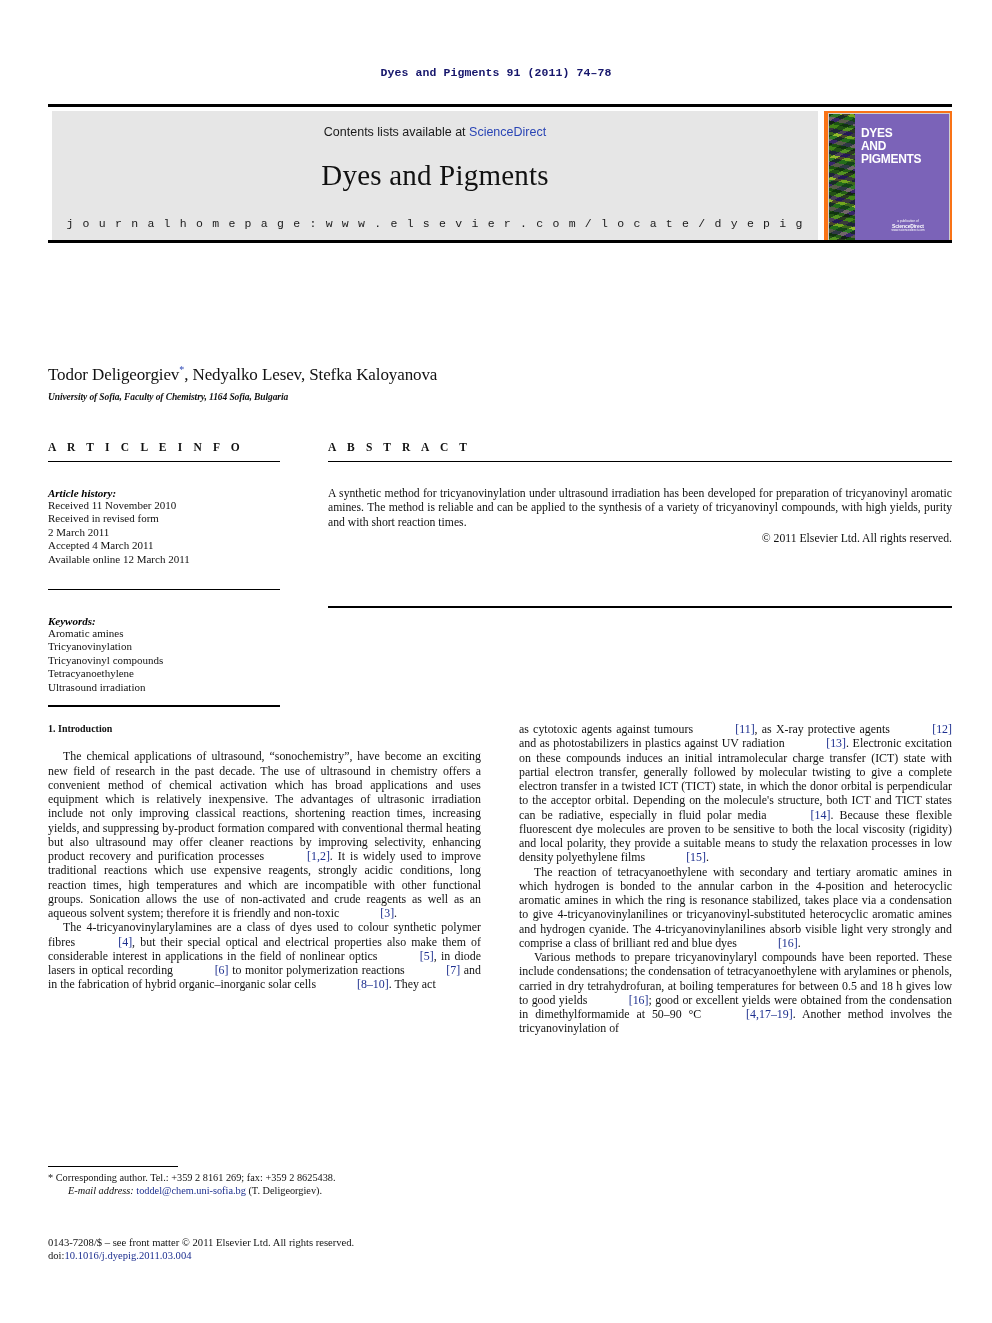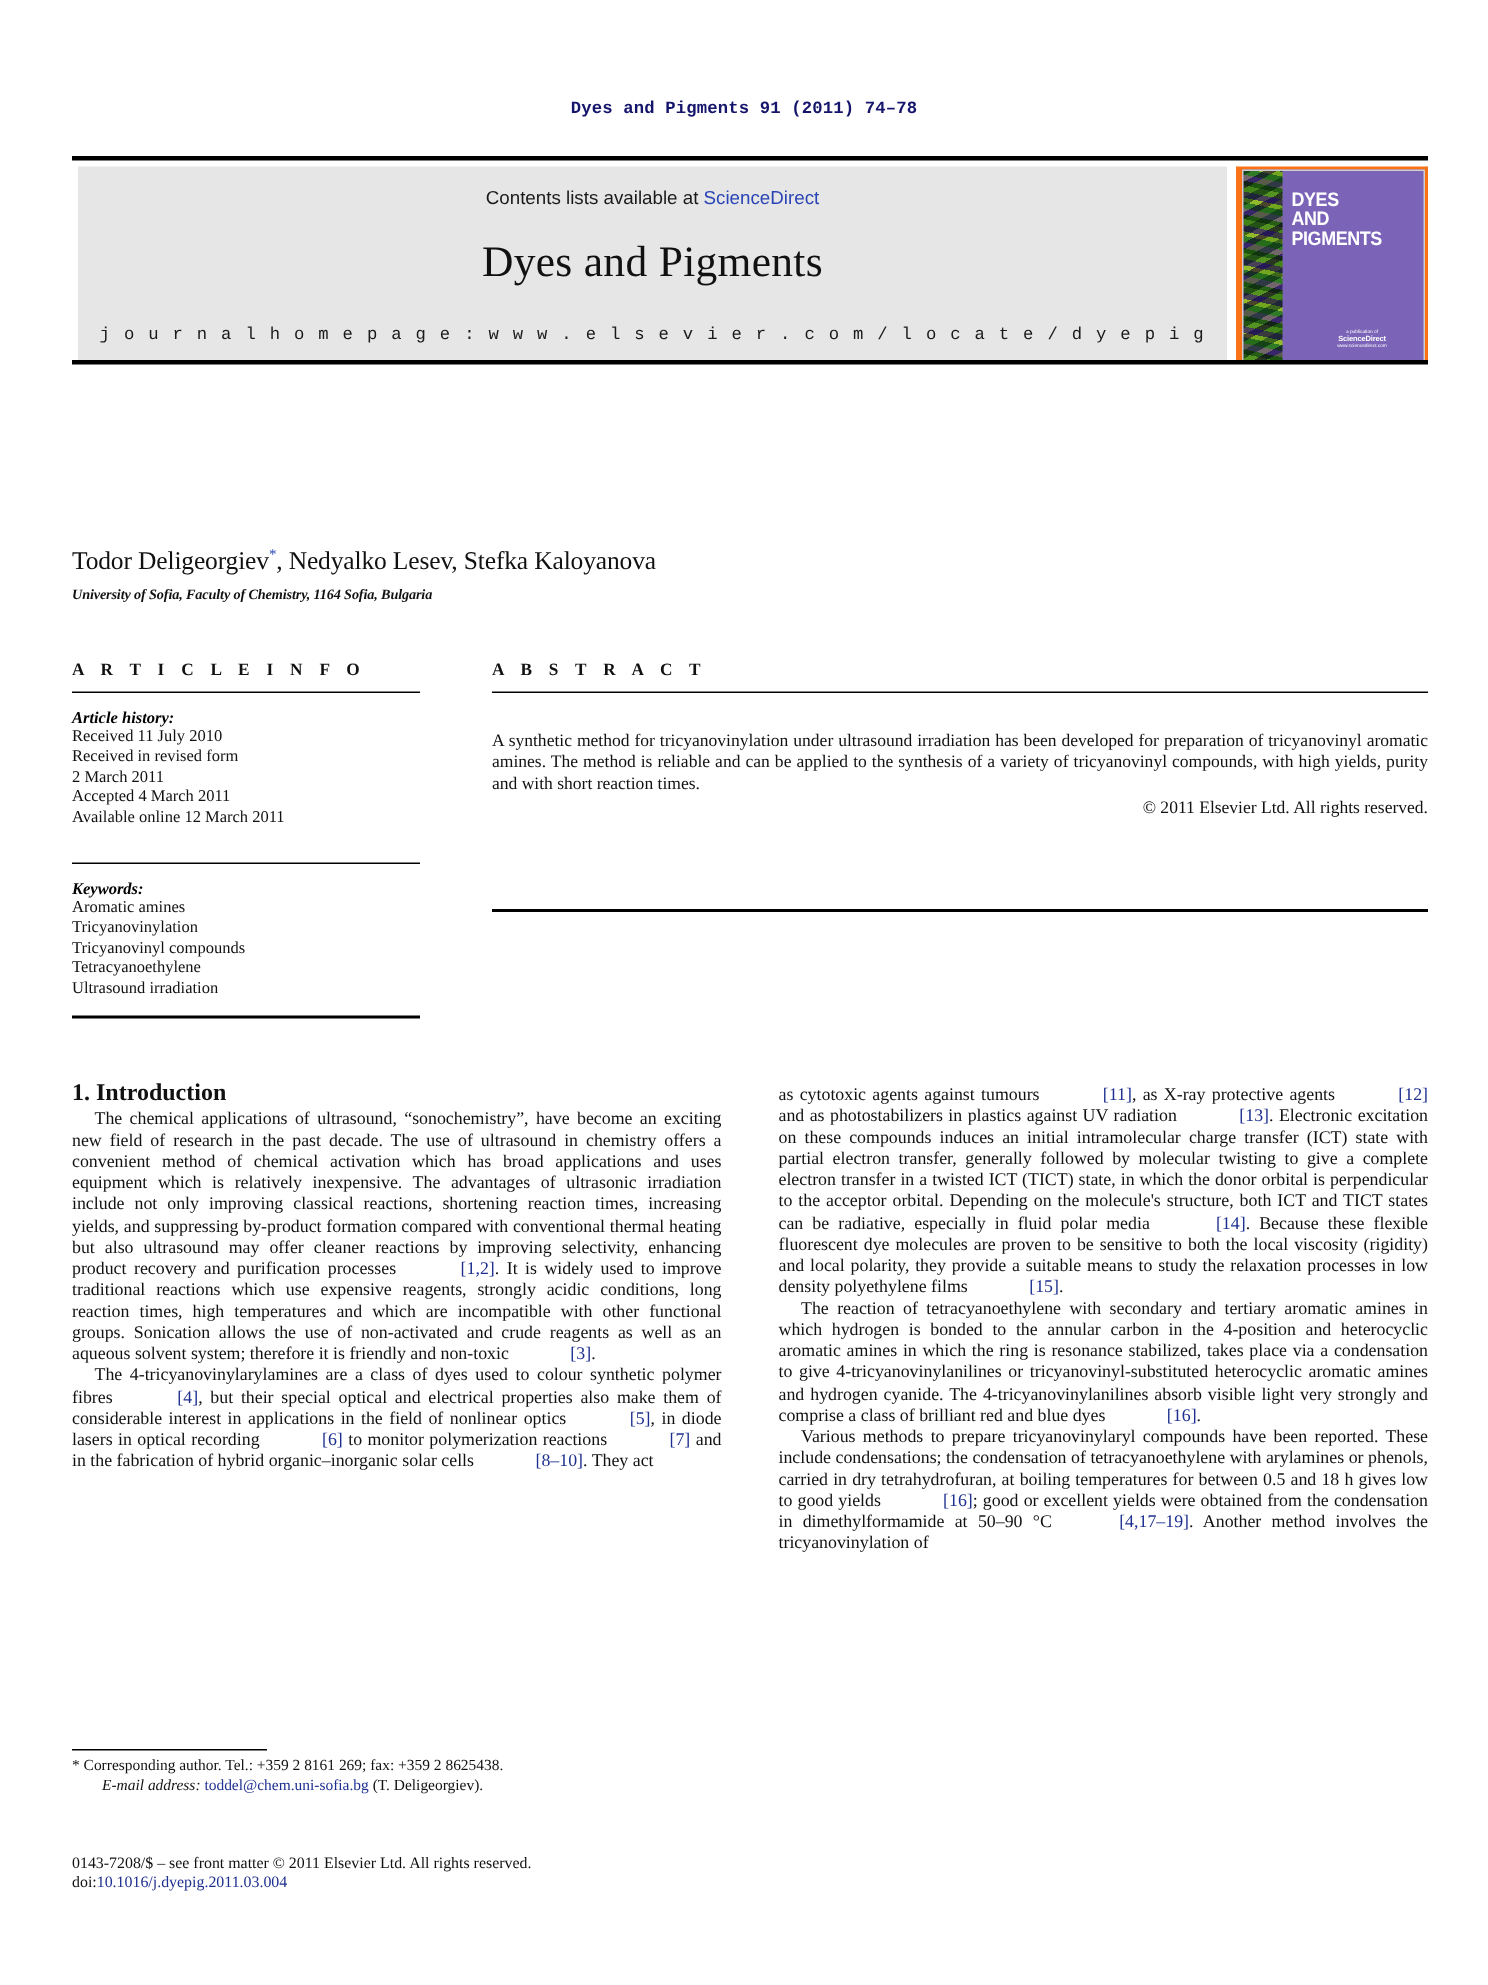--- a/index.html
+++ b/index.html
@@ -265,21 +265,21 @@
   .hr-bot {
     border-top: 2.6px solid #000;
     margin-top: 9px;
   }
 
   .info-label {
     font-family: "Liberation Serif", serif;
     font-style: italic;
     font-weight: bold;
     font-size: 11px;
-    margin-top: 11px;
+    margin-top: 25px;
   }
   .info-line {
     font-family: "Liberation Serif", serif;
     font-size: 11px;
     line-height: 13.4px;
     color: #111;
   }
   .info-gap { height: 23px; }
 
   .abs-body {
@@ -310,22 +310,22 @@
     text-align: justify;
     color: #111;
     hyphens: none;
   }
   .body-col.left  { left: 48px;  }
   .body-col.right { left: 519px; }
 
   .h2 {
     font-family: "Liberation Serif", serif;
     font-weight: bold;
-    font-size: 16px;
-    margin: 0 0 2px 0;
+    font-size: 10px;
+    margin: 0 0 13px 0;
     text-align: left;
   }
   .body-col p {
     margin: 0;
     text-indent: 15px;
   }
   .body-col p.noindent { text-indent: 0; }
 
   .ref { color: #1d2f8f; padding-left: 38px; }
 
@@ -402,21 +402,21 @@
   <div class="authors">Todor Deligeorgiev<sup>*</sup>, Nedyalko Lesev, Stefka Kaloyanova</div>
   <div class="affiliation">University of Sofia, Faculty of Chemistry, 1164 Sofia, Bulgaria</div>
 
   <div class="infoabs">
 
     <div class="col-info">
       <div class="sec-head">A R T I C L E   I N F O</div>
       <div class="hr-thin"></div>
       <div class="info-label">Article history:</div>
       <div class="info-line">
-        <div>Received 11 July 2010</div>
+        <div>Received 11 November 2010</div>
         <div>Received in revised form</div>
         <div>2 March 2011</div>
         <div>Accepted 4 March 2011</div>
         <div>Available online 12 March 2011</div>
       </div>
       <div class="info-gap"></div>
       <div class="hr-thin" style="margin-top:0"></div>
       <div class="info-label">Keywords:</div>
       <div class="info-line">
         <div>Aromatic amines</div>

